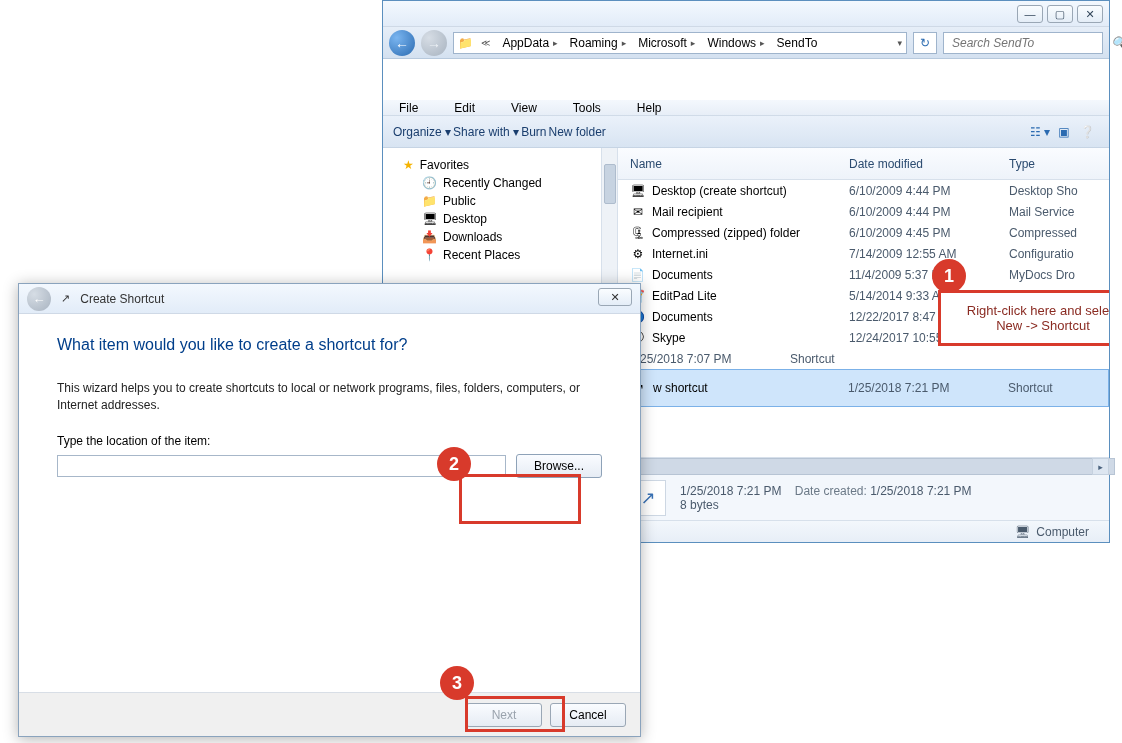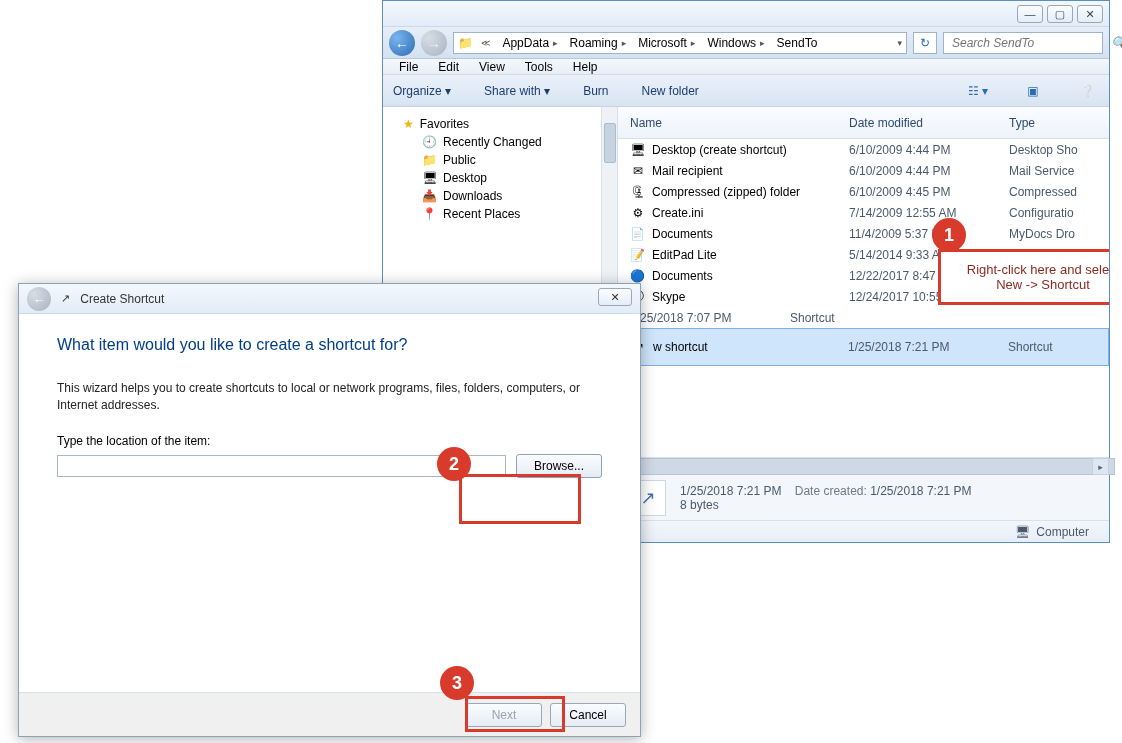--- a/index.html
+++ b/index.html
@@ -104,30 +104,31 @@
   }
   .searchbox input {
     border:none;outline:none;flex:1;font-size:12px;font-style:italic;color:#888;background:transparent;
   }
   .menubar {
     height: 16px;
     background: linear-gradient(#f4f8fd, #e7eef7);
     border-bottom: 1px solid #d0dbe8;
     display:flex;align-items:center;
     padding-left:8px;
-    gap:4px;
+    gap:20px;
+    margin-top:41px;
   }
   .menubar span { padding:2px 8px; cursor:pointer; }
   .toolbar {
     height: 32px;
     background: linear-gradient(#eaf1fa,#d8e4f2);
     border-bottom:1px solid #c6d4e4;
     display:flex;align-items:center;
     padding:0 10px;
-    gap:33px;
+    gap:2px;
     color:#1a3e6e;
   }
   .toolbar .titem { display:flex;align-items:center;gap:4px;cursor:pointer; }
   .toolbar .spacer { flex:1; }
   .toolbar .iconbtn { width:22px;height:22px;display:flex;align-items:center;justify-content:center;color:#2b6bb1;cursor:pointer;border-radius:2px; }
   .body {
     flex:1;
     display:flex;
     min-height:0;
   }
@@ -458,21 +459,21 @@
             <span class="fname">
               <span class="fico">🗜</span>
               <span>Compressed (zipped) folder</span>
             </span>
             <span class="fdate">6/10/2009 4:45 PM</span>
             <span class="ftype">Compressed</span>
           </div>
           <div class="frow">
             <span class="fname">
               <span class="fico">⚙</span>
-              <span>Create.ini</span>
+              <span>Internet.ini</span>
             </span>
             <span class="fdate">7/14/2009 12:55 AM</span>
             <span class="ftype">Configuratio</span>
           </div>
           <div class="frow">
             <span class="fname">
               <span class="fico">📄</span>
               <span>Documents</span>
             </span>
             <span class="fdate">11/4/2009 5:37 PM</span>

